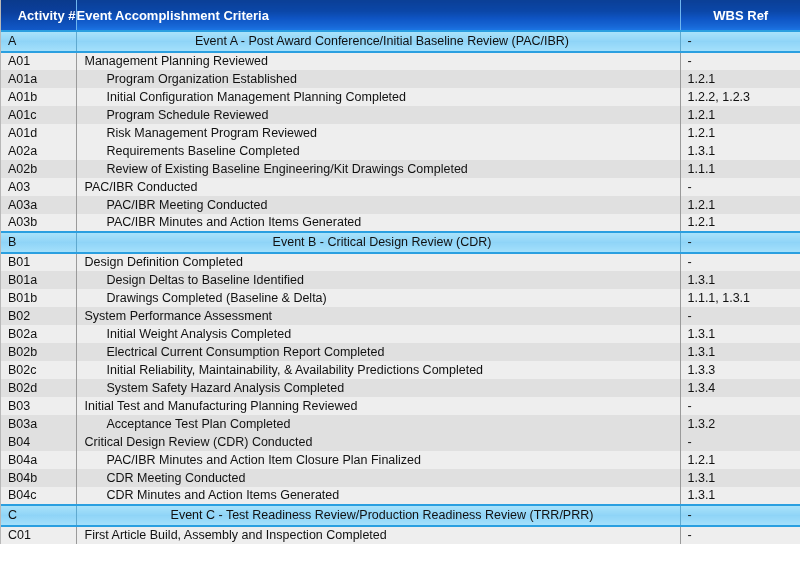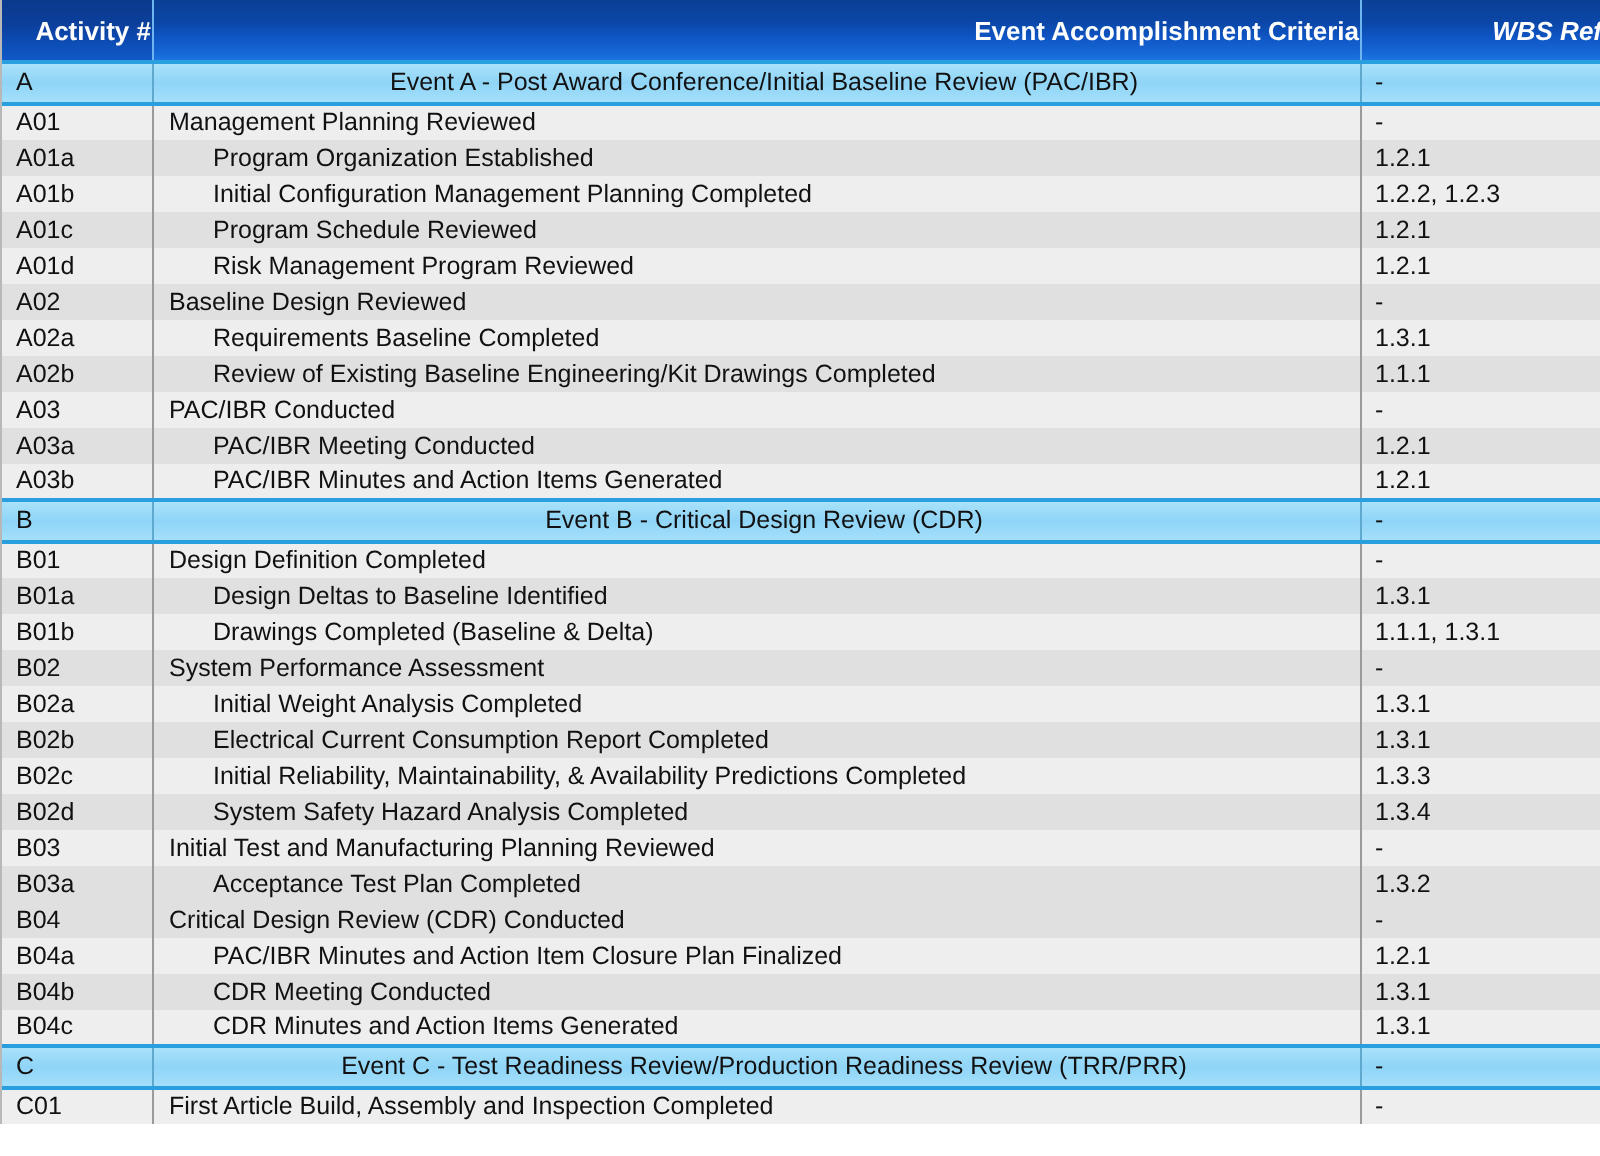--- a/index.html
+++ b/index.html
@@ -47,26 +47,25 @@
     text-align: right;
     padding-left: 8px;
     border-right: 1px solid #6fb6ef;
     background: linear-gradient(to bottom,
                 #0a3a8c 0%,
                 #0b3f9c 40%,
                 #0d4cb4 70%,
                 #1159c8 100%);
   }
   th.h-criteria {
-    text-align: right;
+    text-align: left;
     border-right: 1px solid #6fb6ef;
   }
   th.h-wbs {
-    text-align: right;
-    font-style: italic;
+    text-align: center;
   }
 
   
   tbody td {
     padding: 0;
     font-size: 12.5px;
     color: #111111;
     line-height: 1;
     white-space: nowrap;
     overflow: hidden;
@@ -154,25 +153,20 @@
         <tr class="data-row stripe-b">
           <td class="c-activity">A01c</td>
           <td class="c-criteria"><span class="ind-2">Program Schedule Reviewed</span></td>
           <td class="c-wbs">1.2.1</td>
         </tr>
         <tr class="data-row stripe-a">
           <td class="c-activity">A01d</td>
           <td class="c-criteria"><span class="ind-2">Risk Management Program Reviewed</span></td>
           <td class="c-wbs">1.2.1</td>
         </tr>
-        <tr class="data-row stripe-b">
-          <td class="c-activity">A02</td>
-          <td class="c-criteria"><span class="ind-1">Baseline Design Reviewed</span></td>
-          <td class="c-wbs">-</td>
-        </tr>
         <tr class="data-row stripe-a">
           <td class="c-activity">A02a</td>
           <td class="c-criteria"><span class="ind-2">Requirements Baseline Completed</span></td>
           <td class="c-wbs">1.3.1</td>
         </tr>
         <tr class="data-row stripe-b">
           <td class="c-activity">A02b</td>
           <td class="c-criteria"><span class="ind-2">Review of Existing Baseline Engineering/Kit Drawings Completed</span></td>
           <td class="c-wbs">1.1.1</td>
         </tr>

